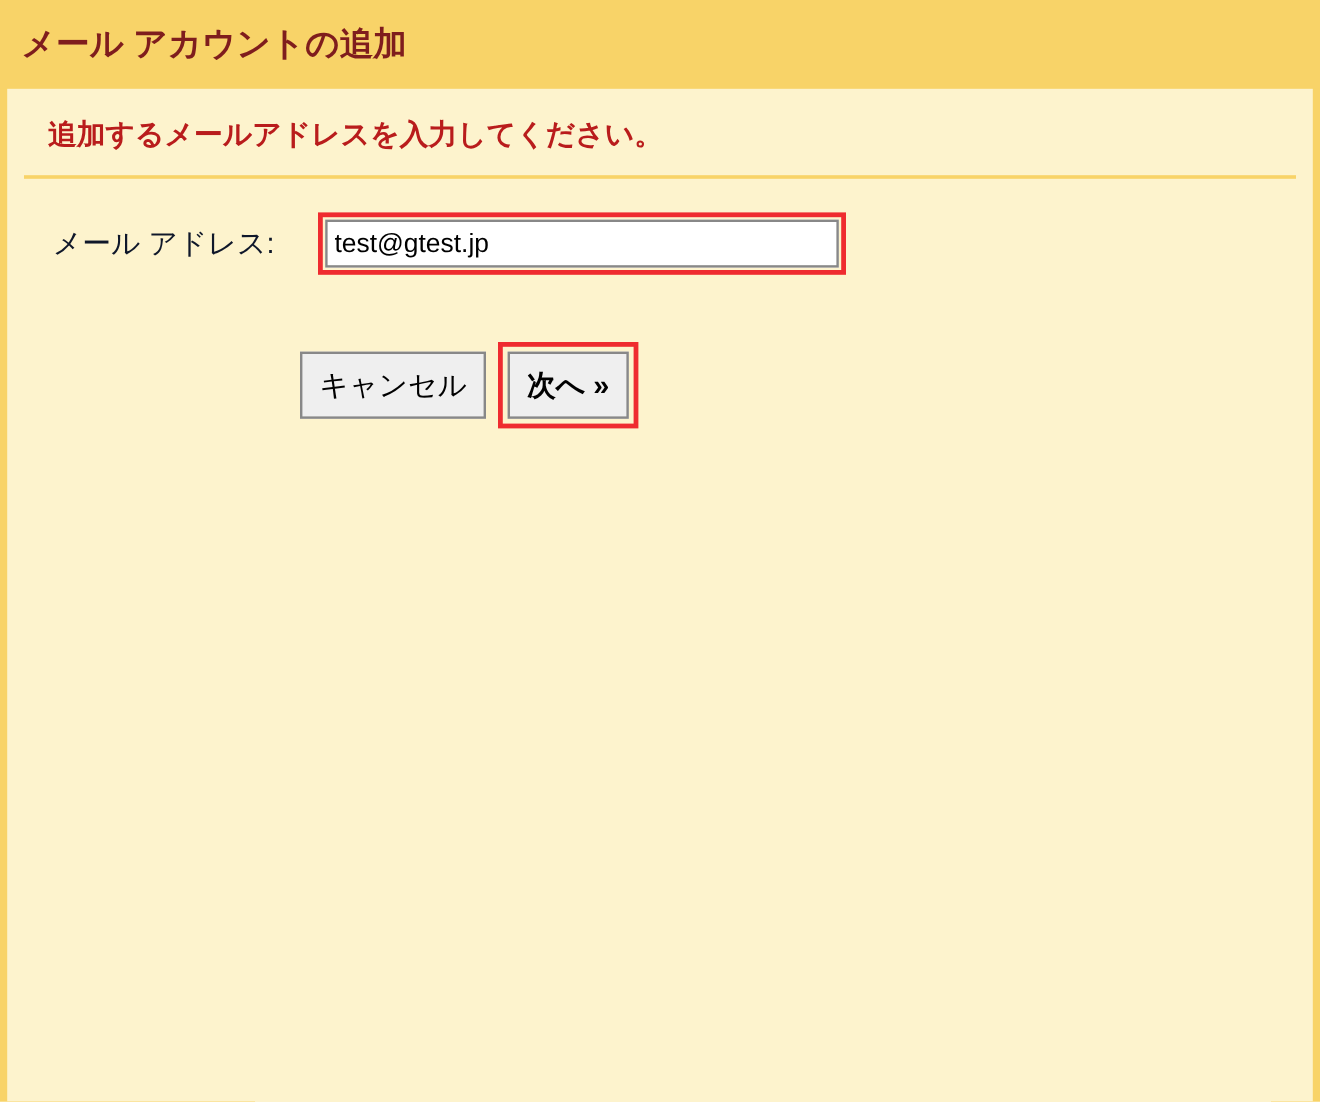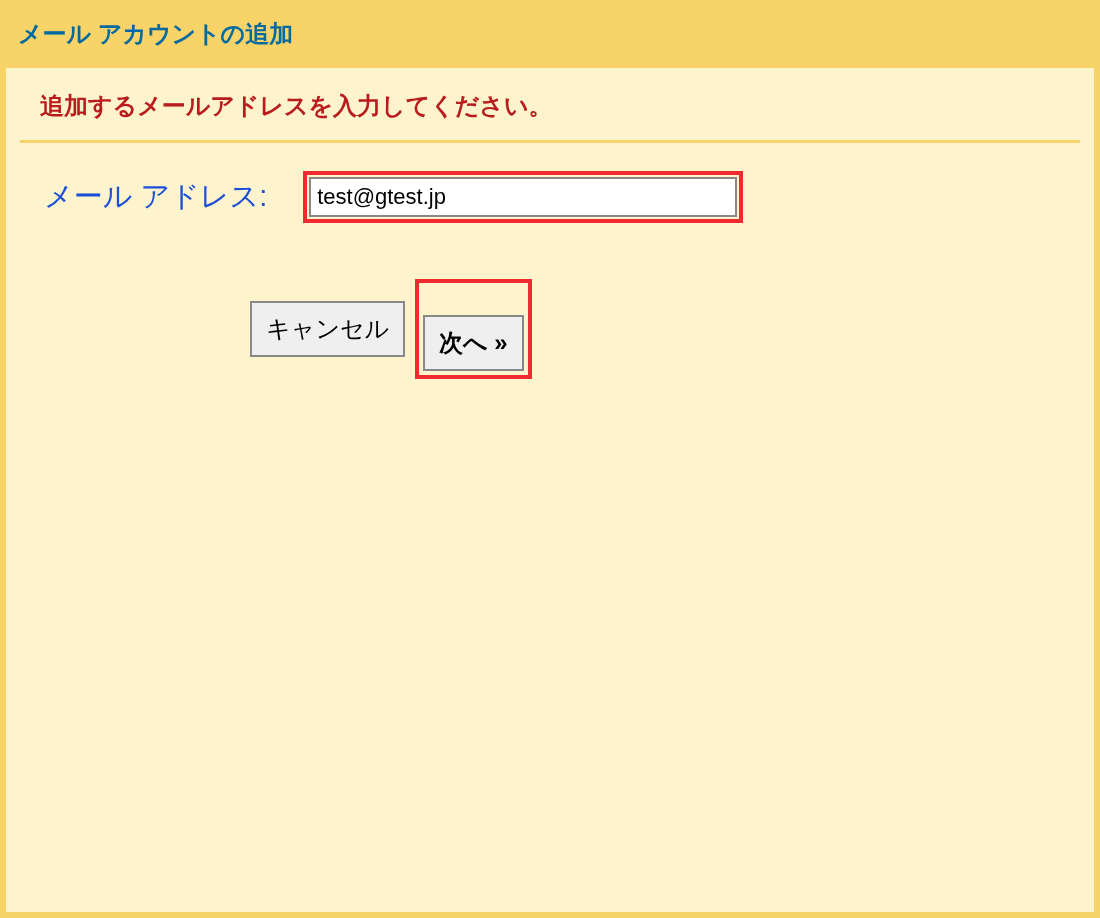--- a/index.html
+++ b/index.html
@@ -7,23 +7,23 @@
       font-family: Arial, "Hiragino Kaku Gothic ProN", "ヒラギノ角ゴ ProN W3", Meiryo, sans-serif;
       width: 1100px;
       height: 918px;
       background: #f8d368;
     }
     .header {
       background: #f8d368;
       padding: 18px 18px 18px 18px;
     }
     .header h1 {
-      font-size: 24px;
+      font-size: 28px;
       font-weight: bold;
-      color: #0369a1;
+      color: #7f1d1d;
     }
     .content {
       background: #fdf3cd;
       margin: 0 6px 6px 6px;
       height: 844px;
       padding: 0;
     }
     .subtitle {
       font-size: 24px;
       font-weight: bold;
@@ -34,22 +34,22 @@
       height: 3px;
       background: #f8d368;
       margin: 0 14px;
     }
     .form-row {
       display: flex;
       align-items: center;
       padding: 28px 0 0 38px;
     }
     .field-label {
-      font-size: 29px;
-      color: #1d4ed8;
+      font-size: 24px;
+      color: #0f172a;
       margin-right: 4px;
     }
     .input-highlight {
       border: 4px solid #ef2b2f;
       padding: 2px;
       display: inline-block;
       margin-left: 32px;
     }
     .email-input {
       width: 428px;
@@ -78,21 +78,20 @@
       font-family: inherit;
       text-align: center;
     }
     .btn-next-wrap {
       border: 4px solid #ef2b2f;
       padding: 4px;
       display: inline-block;
     }
     .btn-next {
       font-weight: bold;
-      margin-top: 28px;
     }
   </style>
 </head>
 <body>
 
 <div class="header">
   <h1>メール アカウントの追加</h1>
 </div>
 
 <div class="content">

